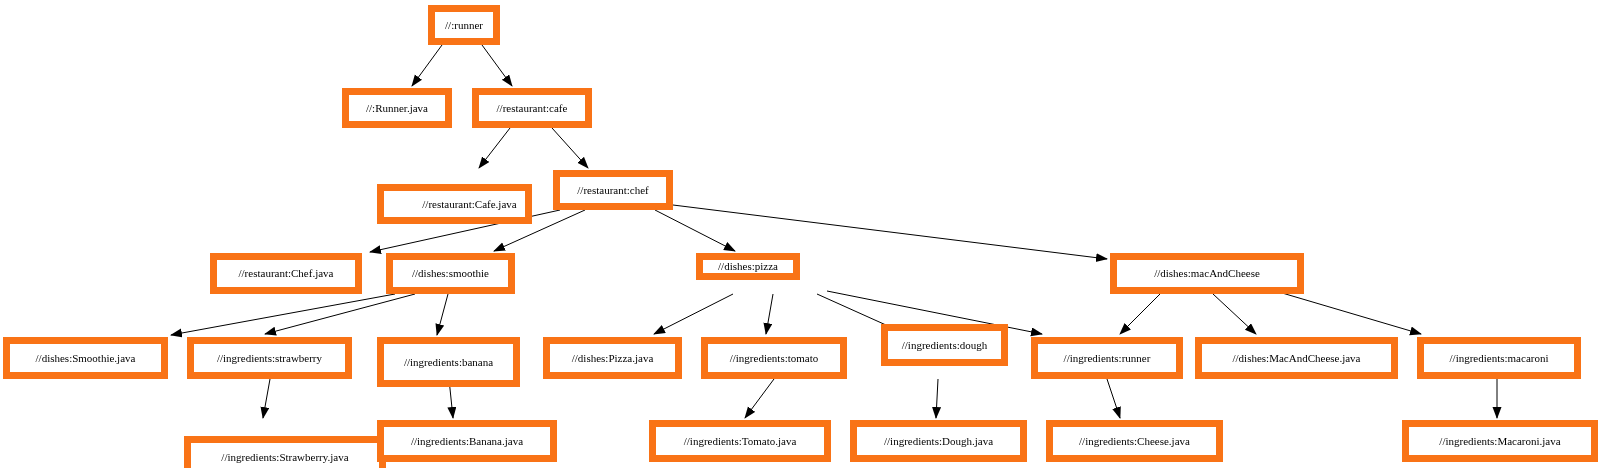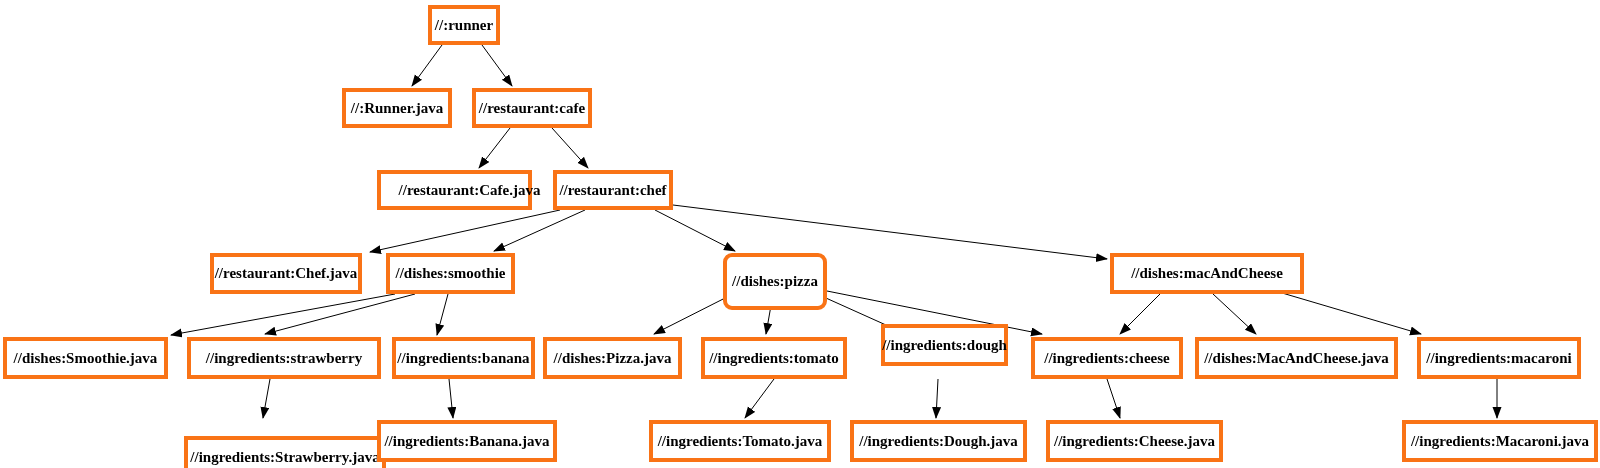--- a/index.html
+++ b/index.html
@@ -18,30 +18,29 @@
   #edge-layer {
     position: absolute;
     left: 0;
     top: 0;
     width: 1600px;
     height: 468px;
   }
   .graph-node {
     position: absolute;
     box-sizing: border-box;
-    border: 4px solid #f97316;
+    border: 7px solid #f97316;
     background: #ffffff;
     color: #000000;
     display: flex;
     align-items: center;
     justify-content: center;
-    font-size: 15px;
+    font-size: 11px;
     line-height: 1;
     white-space: nowrap;
-    font-weight: bold;
   }
 </style>
 </head>
 <body>
 
 <div id="canvas">
   <svg id="edge-layer" xmlns="http://www.w3.org/2000/svg">
       <defs>
         <marker id="arrow" markerUnits="userSpaceOnUse" markerWidth="14" markerHeight="12" refX="11" refY="4.5" orient="auto">
           <path d="M0,0 L12,4.5 L0,9 z" fill="#000000"></path>
@@ -75,58 +74,58 @@
 
 <div class="graph-node" style="left: 428px; top: 5px; width: 72px; height: 40px;">
       <span>//:runner</span>
     </div>
     <div class="graph-node" style="left: 342px; top: 88px; width: 110px; height: 40px;">
       <span>//:Runner.java</span>
     </div>
     <div class="graph-node" style="left: 472px; top: 88px; width: 120px; height: 40px;">
       <span>//restaurant:cafe</span>
     </div>
-    <div class="graph-node" style="left: 377px; top: 170px; width: 155px; height: 40px; padding-left: 30px;">
+    <div class="graph-node" style="left: 377px; top: 184px; width: 155px; height: 40px; padding-left: 30px;">
       <span>//restaurant:Cafe.java</span>
     </div>
     <div class="graph-node" style="left: 553px; top: 170px; width: 120px; height: 40px;">
       <span>//restaurant:chef</span>
     </div>
     <div class="graph-node" style="left: 210px; top: 253px; width: 152px; height: 41px;">
       <span>//restaurant:Chef.java</span>
     </div>
     <div class="graph-node" style="left: 386px; top: 253px; width: 129px; height: 41px;">
       <span>//dishes:smoothie</span>
     </div>
-    <div class="graph-node" style="left: 723px; top: 253px; width: 104px; height: 57px; border-radius: 9px;">
+    <div class="graph-node" style="left: 696px; top: 253px; width: 104px; height: 27px;">
       <span>//dishes:pizza</span>
     </div>
     <div class="graph-node" style="left: 1110px; top: 253px; width: 194px; height: 41px;">
       <span>//dishes:macAndCheese</span>
     </div>
     <div class="graph-node" style="left: 3px; top: 337px; width: 165px; height: 42px;">
       <span>//dishes:Smoothie.java</span>
     </div>
-    <div class="graph-node" style="left: 187px; top: 337px; width: 194px; height: 42px;">
+    <div class="graph-node" style="left: 187px; top: 337px; width: 165px; height: 42px;">
       <span>//ingredients:strawberry</span>
     </div>
-    <div class="graph-node" style="left: 377px; top: 337px; width: 143px; height: 42px; margin-left: 15px;">
+    <div class="graph-node" style="left: 377px; top: 337px; width: 143px; height: 50px;">
       <span>//ingredients:banana</span>
     </div>
     <div class="graph-node" style="left: 543px; top: 337px; width: 139px; height: 42px;">
       <span>//dishes:Pizza.java</span>
     </div>
     <div class="graph-node" style="left: 701px; top: 337px; width: 146px; height: 42px;">
       <span>//ingredients:tomato</span>
     </div>
     <div class="graph-node" style="left: 867px; top: 324px; width: 127px; height: 42px; margin-left: 14px;">
       <span>//ingredients:dough</span>
     </div>
     <div class="graph-node" style="left: 1031px; top: 337px; width: 152px; height: 42px;">
-      <span>//ingredients:cheese</span>
+      <span>//ingredients:runner</span>
     </div>
     <div class="graph-node" style="left: 1195px; top: 337px; width: 203px; height: 42px;">
       <span>//dishes:MacAndCheese.java</span>
     </div>
     <div class="graph-node" style="left: 1417px; top: 337px; width: 164px; height: 42px;">
       <span>//ingredients:macaroni</span>
     </div>
     <div class="graph-node" style="left: 155px; top: 436px; width: 202px; height: 42px; margin-left: 29px;">
       <span>//ingredients:Strawberry.java</span>
     </div>

